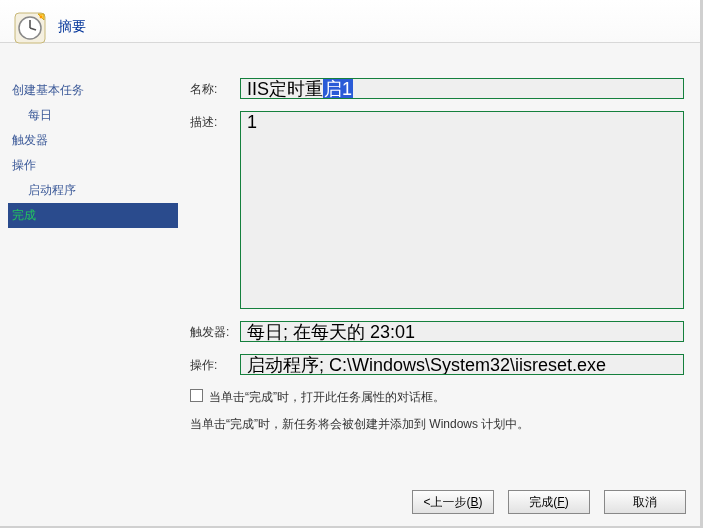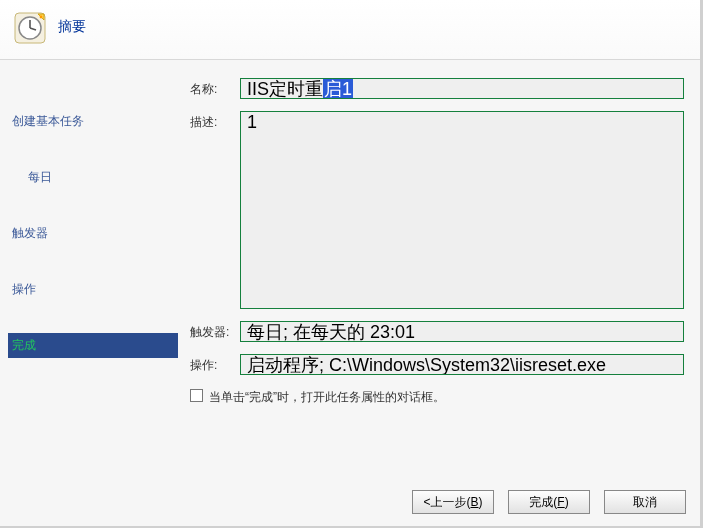--- a/index.html
+++ b/index.html
@@ -14,21 +14,21 @@
   }
   .wizard {
     position: relative;
     width: 703px; height: 528px;
     background: #f6f6f6;
     border-right: 3px solid #d0d0d0;
     border-bottom: 2px solid #d0d0d0;
   }
   .header {
     position: relative;
-    height: 60px;
+    height: 43px;
     background: linear-gradient(#fff, #fafafa);
     border-bottom: 1px solid #d8d8d8;
   }
   .header-icon {
     position: absolute;
     left: 14px; top: 12px;
     width: 32px; height: 32px;
   }
   .header-icon svg { width: 32px; height: 32px; }
   .header-title {
@@ -45,21 +45,20 @@
   .sidebar {
     position: absolute;
     left: 8px; top: 18px;
     width: 170px;
   }
   .sidebar-item {
     padding: 4px 6px 4px 4px;
     color: #3b5998;
     cursor: pointer;
     white-space: nowrap;
-    margin-top: 31px;
   }
   .sidebar-item.sub { padding-left: 20px; color:#3b5998; }
   .sidebar-item.active {
     background: #2a4b8d;
     color: #22c55e;
   }
   .form-area {
     position: absolute;
     left: 190px; top: 18px; right: 16px;
   }
@@ -150,20 +149,21 @@
     <div class="header-title">摘要</div>
   </div>
 
   <div class="body">
 
     <div class="sidebar">
       <div class="sidebar-item">创建基本任务</div>
       <div class="sidebar-item sub">每日</div>
       <div class="sidebar-item">触发器</div>
       <div class="sidebar-item">操作</div>
+      <div class="sidebar-item sub">启动程序</div>
       <div class="sidebar-item active">完成</div>
     </div>
 
     <div class="form-area">
 
       <div class="row">
         <div class="label">名称:</div>
         <div class="tb tb-name">
           <span class="pre">IIS定时重</span><span class="sel">启1</span>
         </div>
@@ -181,20 +181,23 @@
 
       <div class="row">
         <div class="label">操作:</div>
         <div class="tb">启动程序; C:\Windows\System32\iisreset.exe</div>
       </div>
 
       <div class="hint-block">
         <div class="hint-row">
           <span class="checkbox"></span>
           <span>当单击“完成”时，打开此任务属性的对话框。</span>
+        </div>
+        <div class="hint-row">
+          <span>当单击“完成”时，新任务将会被创建并添加到 Windows 计划中。</span>
         </div>
       </div>
 
     </div>
   </div>
 
   <div class="buttons">
     <button class="btn">
       <span>&lt;上一步(</span>
         <span class="underline">B</span>

